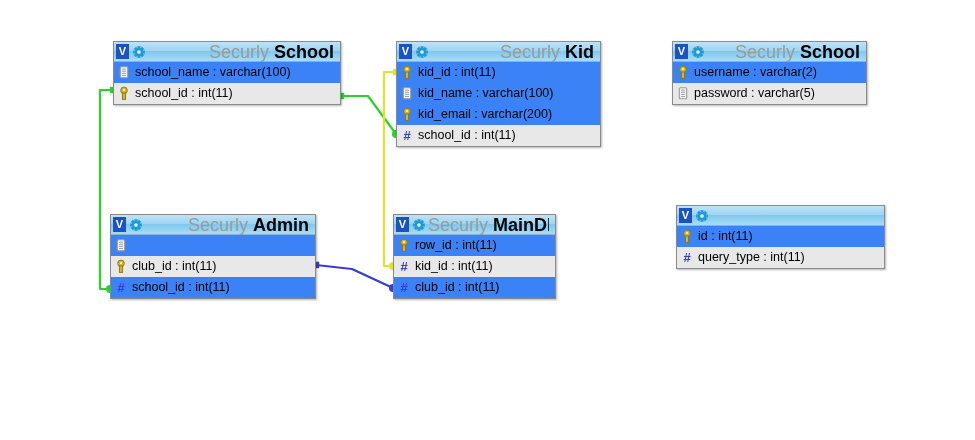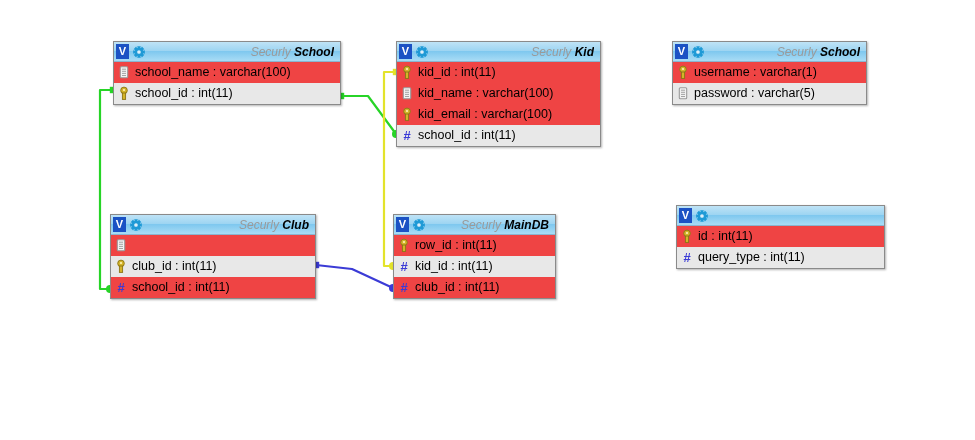--- a/index.html
+++ b/index.html
@@ -60,42 +60,41 @@
   .gear-icon {
     width: 14px;
     height: 14px;
     flex: 0 0 auto;
     margin-right: 2px;
     display: block;
   }
   .hdr-text {
     flex: 1 1 auto;
     text-align: right;
-    font-size: 12px;
+    font-size: 18px;
     line-height: 20px;
     overflow: hidden;
-    font-style: italic;
   }
   .schema-name {
     color: #9a9a9a;
     font-weight: normal;
   }
   .table-name {
     color: #000000;
     font-weight: bold;
   }
 
   
   .row {
     display: flex;
     align-items: center;
     height: 21px;
     box-sizing: border-box;
     padding-left: 3px;
-    background: #ef4444;
+    background: #3b82f6;
     white-space: nowrap;
   }
   .row.alt {
     background: #e8e8e8;
   }
   .row-icon {
     width: 14px;
     height: 15px;
     flex: 0 0 auto;
     margin-right: 4px;
@@ -193,21 +192,21 @@
             <line x1="5.0" x2="9.0" y1="10.5" y2="10.5" stroke="#9a9a9a" stroke-width="0.9"></line>
           </svg>
           <span class="row-label">kid_name : varchar(100)</span>
         </div>
         <div class="row">
           <svg viewBox="0 0 14 15" class="row-icon">
             <circle cx="7" cy="4.4" r="3.3" fill="#d4b429" stroke="#8a7414" stroke-width="0.9"></circle>
             <circle cx="7" cy="4.0" r="1.1" fill="#fdf3b8"></circle>
             <rect x="5.4" y="7.0" width="3.2" height="6.4" fill="#d4b429" stroke="#8a7414" stroke-width="0.9"></rect>
           </svg>
-          <span class="row-label">kid_email : varchar(100)</span>
+          <span class="row-label">kid_email : varchar(200)</span>
         </div>
         <div class="row alt">
           <svg viewBox="0 0 14 15" class="row-icon">
             <text x="7" y="12" text-anchor="middle" font-size="13" font-weight="bold" font-family="&quot;Liberation Sans&quot;, sans-serif" fill="#3b3bd6">#</text>
           </svg>
           <span class="row-label">school_id : int(11)</span>
         </div>
       </div>
       <div class="tbl" style="left: 672px; top: 41px; width: 195px;">
         <div class="tbl-header">
@@ -218,42 +217,42 @@
             <circle cx="8" cy="8" r="2.1" fill="#ddeffb"></circle>
           </svg>
           <span class="hdr-text"><span class="schema-name">Securly</span> <span class="table-name">School</span></span>
         </div>
         <div class="row">
           <svg viewBox="0 0 14 15" class="row-icon">
             <circle cx="7" cy="4.4" r="3.3" fill="#d4b429" stroke="#8a7414" stroke-width="0.9"></circle>
             <circle cx="7" cy="4.0" r="1.1" fill="#fdf3b8"></circle>
             <rect x="5.4" y="7.0" width="3.2" height="6.4" fill="#d4b429" stroke="#8a7414" stroke-width="0.9"></rect>
           </svg>
-          <span class="row-label">username : varchar(1)</span>
+          <span class="row-label">username : varchar(2)</span>
         </div>
         <div class="row alt">
           <svg viewBox="0 0 14 15" class="row-icon">
             <rect x="3.3" y="1.8" width="7.4" height="11.0" rx="1" fill="#f2f2f2" stroke="#9a9a9a" stroke-width="1.1"></rect>
             <line x1="5.0" x2="9.0" y1="4.2" y2="4.2" stroke="#9a9a9a" stroke-width="0.9"></line>
             <line x1="5.0" x2="9.0" y1="6.300000000000001" y2="6.300000000000001" stroke="#9a9a9a" stroke-width="0.9"></line>
             <line x1="5.0" x2="9.0" y1="8.4" y2="8.4" stroke="#9a9a9a" stroke-width="0.9"></line>
             <line x1="5.0" x2="9.0" y1="10.5" y2="10.5" stroke="#9a9a9a" stroke-width="0.9"></line>
           </svg>
           <span class="row-label">password : varchar(5)</span>
         </div>
       </div>
       <div class="tbl" style="left: 110px; top: 214px; width: 206px;">
         <div class="tbl-header">
           <span class="v-badge">V</span>
           <svg viewBox="0 0 16 16" class="gear-icon">
             <path d="M 12.012413254327544 6.758815132022374 L 14.687355423879243 5.9313585533706235 L 14.687355423879243 10.068641446629377 L 12.012413254327544 9.241184867977626 Z M 11.7148548579109 9.959554384204681 L 14.191424763184834 11.265923973674468 L 11.265923973674468 14.191424763184834 L 9.959554384204681 11.7148548579109 Z M 9.241184867977626 12.012413254327544 L 10.068641446629378 14.687355423879243 L 5.9313585533706235 14.687355423879243 L 6.758815132022374 12.012413254327544 Z M 6.040445615795318 11.7148548579109 L 4.73407602632553 14.191424763184834 L 1.8085752368151677 11.265923973674472 L 4.2851451420891005 9.959554384204683 Z M 3.9875867456724547 9.241184867977626 L 1.312644576120758 10.068641446629377 L 1.312644576120757 5.931358553370625 L 3.987586745672454 6.7588151320223755 Z M 4.2851451420891 6.040445615795319 L 1.8085752368151669 4.734076026325531 L 4.734076026325528 1.8085752368151677 L 6.040445615795317 4.2851451420891005 Z M 6.758815132022374 3.9875867456724547 L 5.931358553370623 1.312644576120758 L 10.068641446629375 1.312644576120757 L 9.241184867977625 3.987586745672454 Z M 9.959554384204681 4.2851451420891 L 11.265923973674468 1.8085752368151669 L 14.191424763184832 4.734076026325528 L 11.7148548579109 6.040445615795317 Z " fill="#1f9ad6"></path>
             <circle cx="8" cy="8" r="5" fill="#1f9ad6"></circle>
             <circle cx="8" cy="8" r="2.1" fill="#ddeffb"></circle>
           </svg>
-          <span class="hdr-text"><span class="schema-name">Securly</span> <span class="table-name">Club</span></span>
+          <span class="hdr-text"><span class="schema-name">Securly</span> <span class="table-name">Admin</span></span>
         </div>
         <div class="row">
           <svg viewBox="0 0 14 15" class="row-icon">
             <rect x="3.3" y="1.8" width="7.4" height="11.0" rx="1" fill="#f2f2f2" stroke="#9a9a9a" stroke-width="1.1"></rect>
             <line x1="5.0" x2="9.0" y1="4.2" y2="4.2" stroke="#9a9a9a" stroke-width="0.9"></line>
             <line x1="5.0" x2="9.0" y1="6.300000000000001" y2="6.300000000000001" stroke="#9a9a9a" stroke-width="0.9"></line>
             <line x1="5.0" x2="9.0" y1="8.4" y2="8.4" stroke="#9a9a9a" stroke-width="0.9"></line>
             <line x1="5.0" x2="9.0" y1="10.5" y2="10.5" stroke="#9a9a9a" stroke-width="0.9"></line>
           </svg>
         </div>

